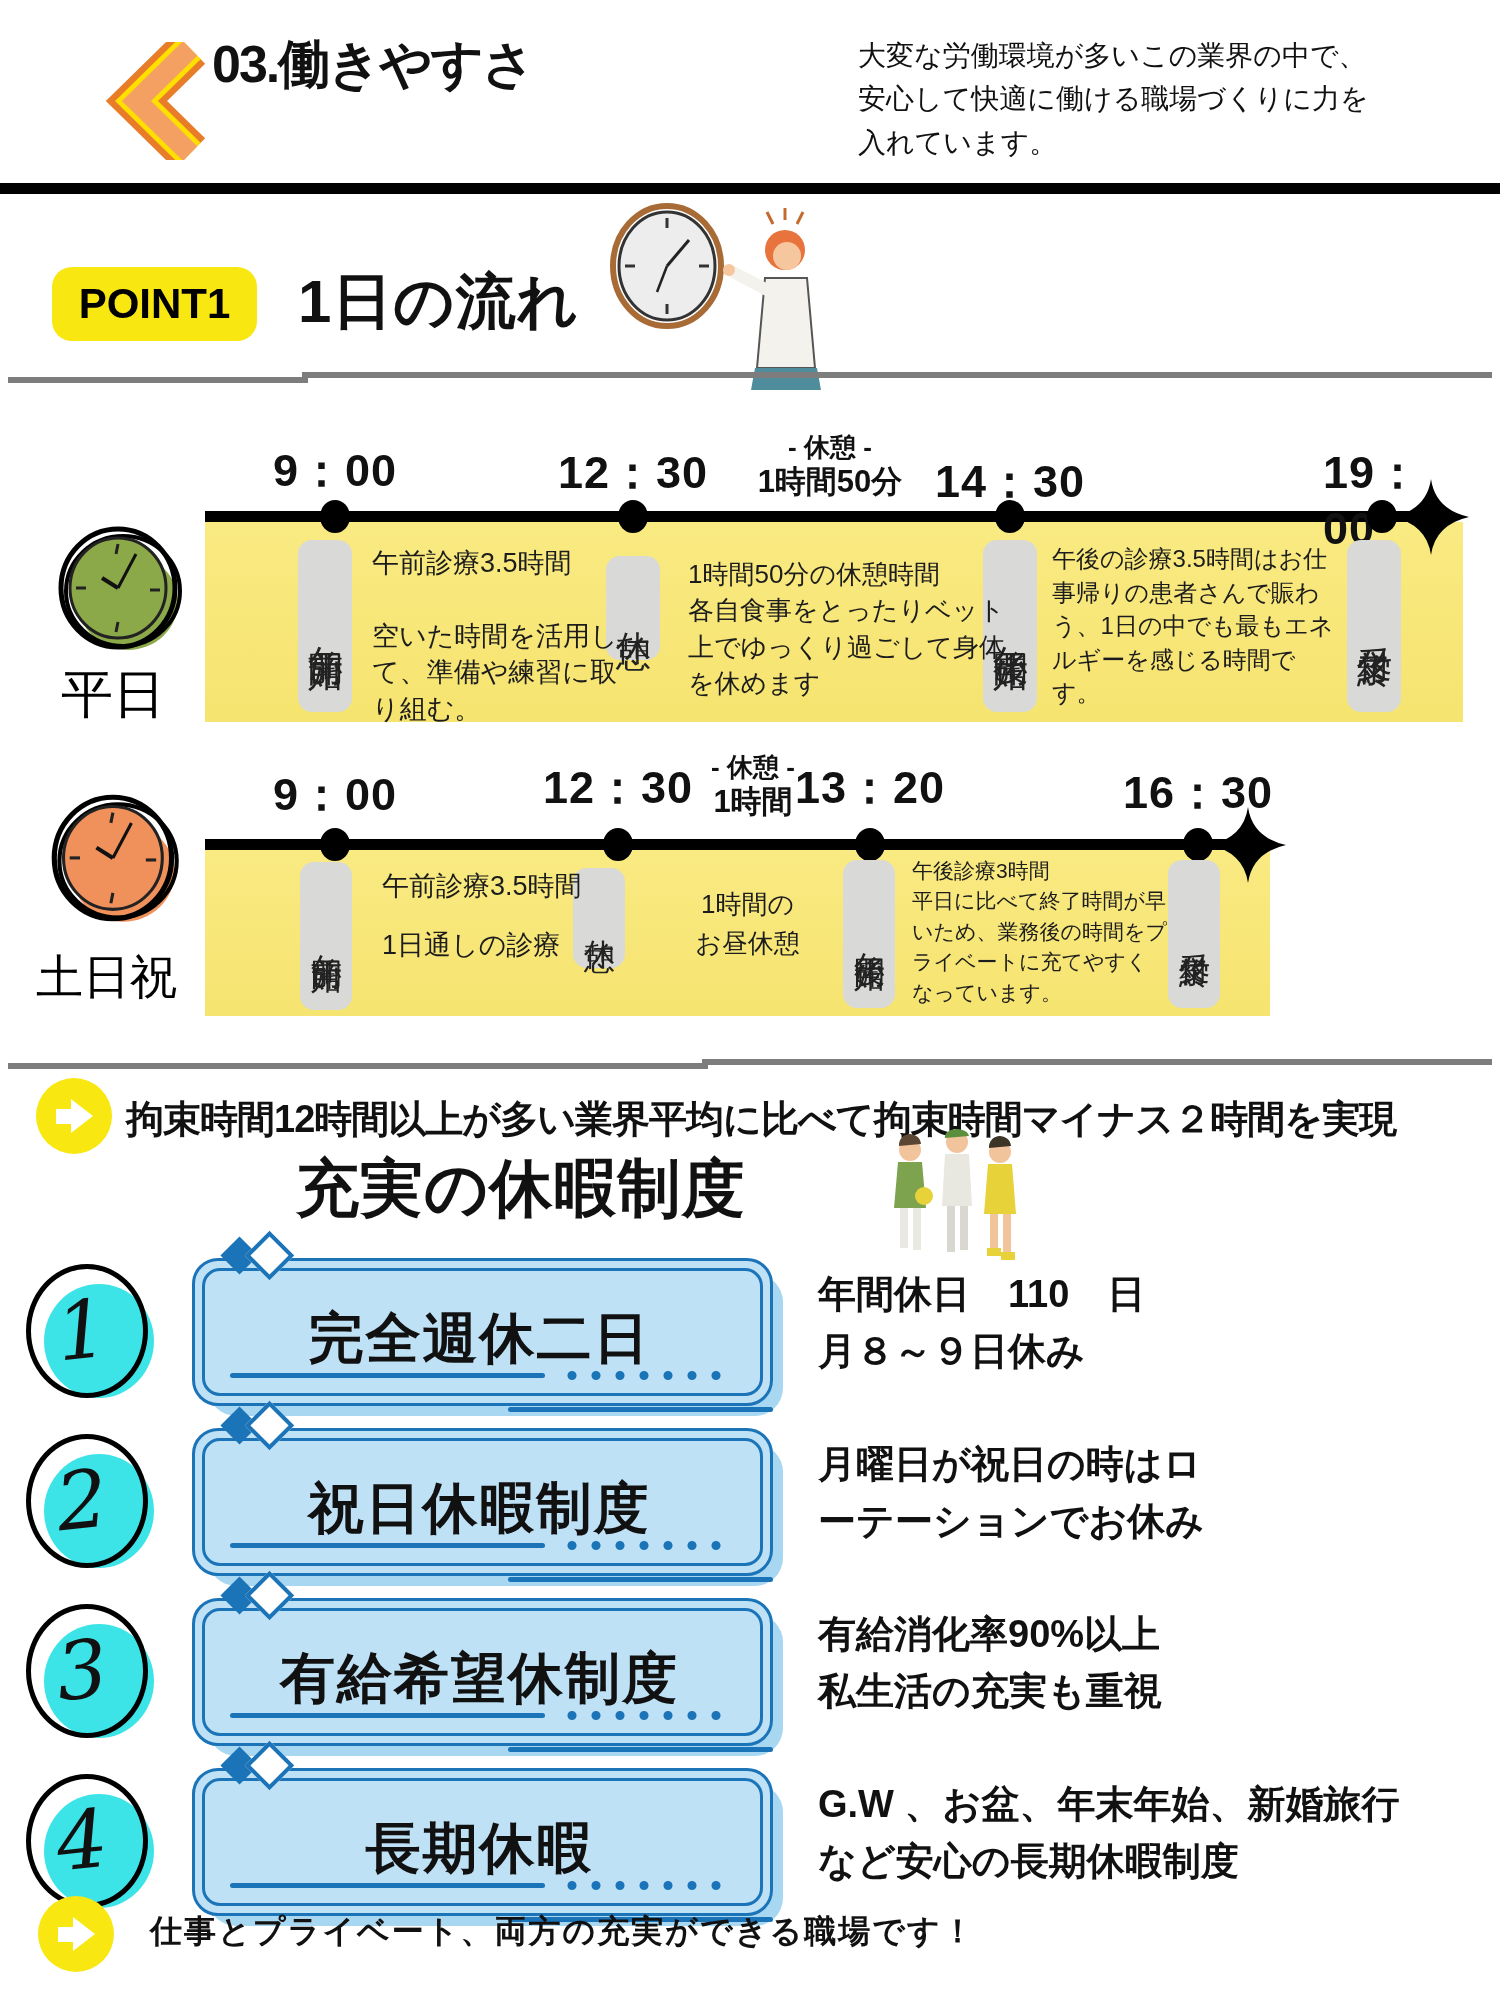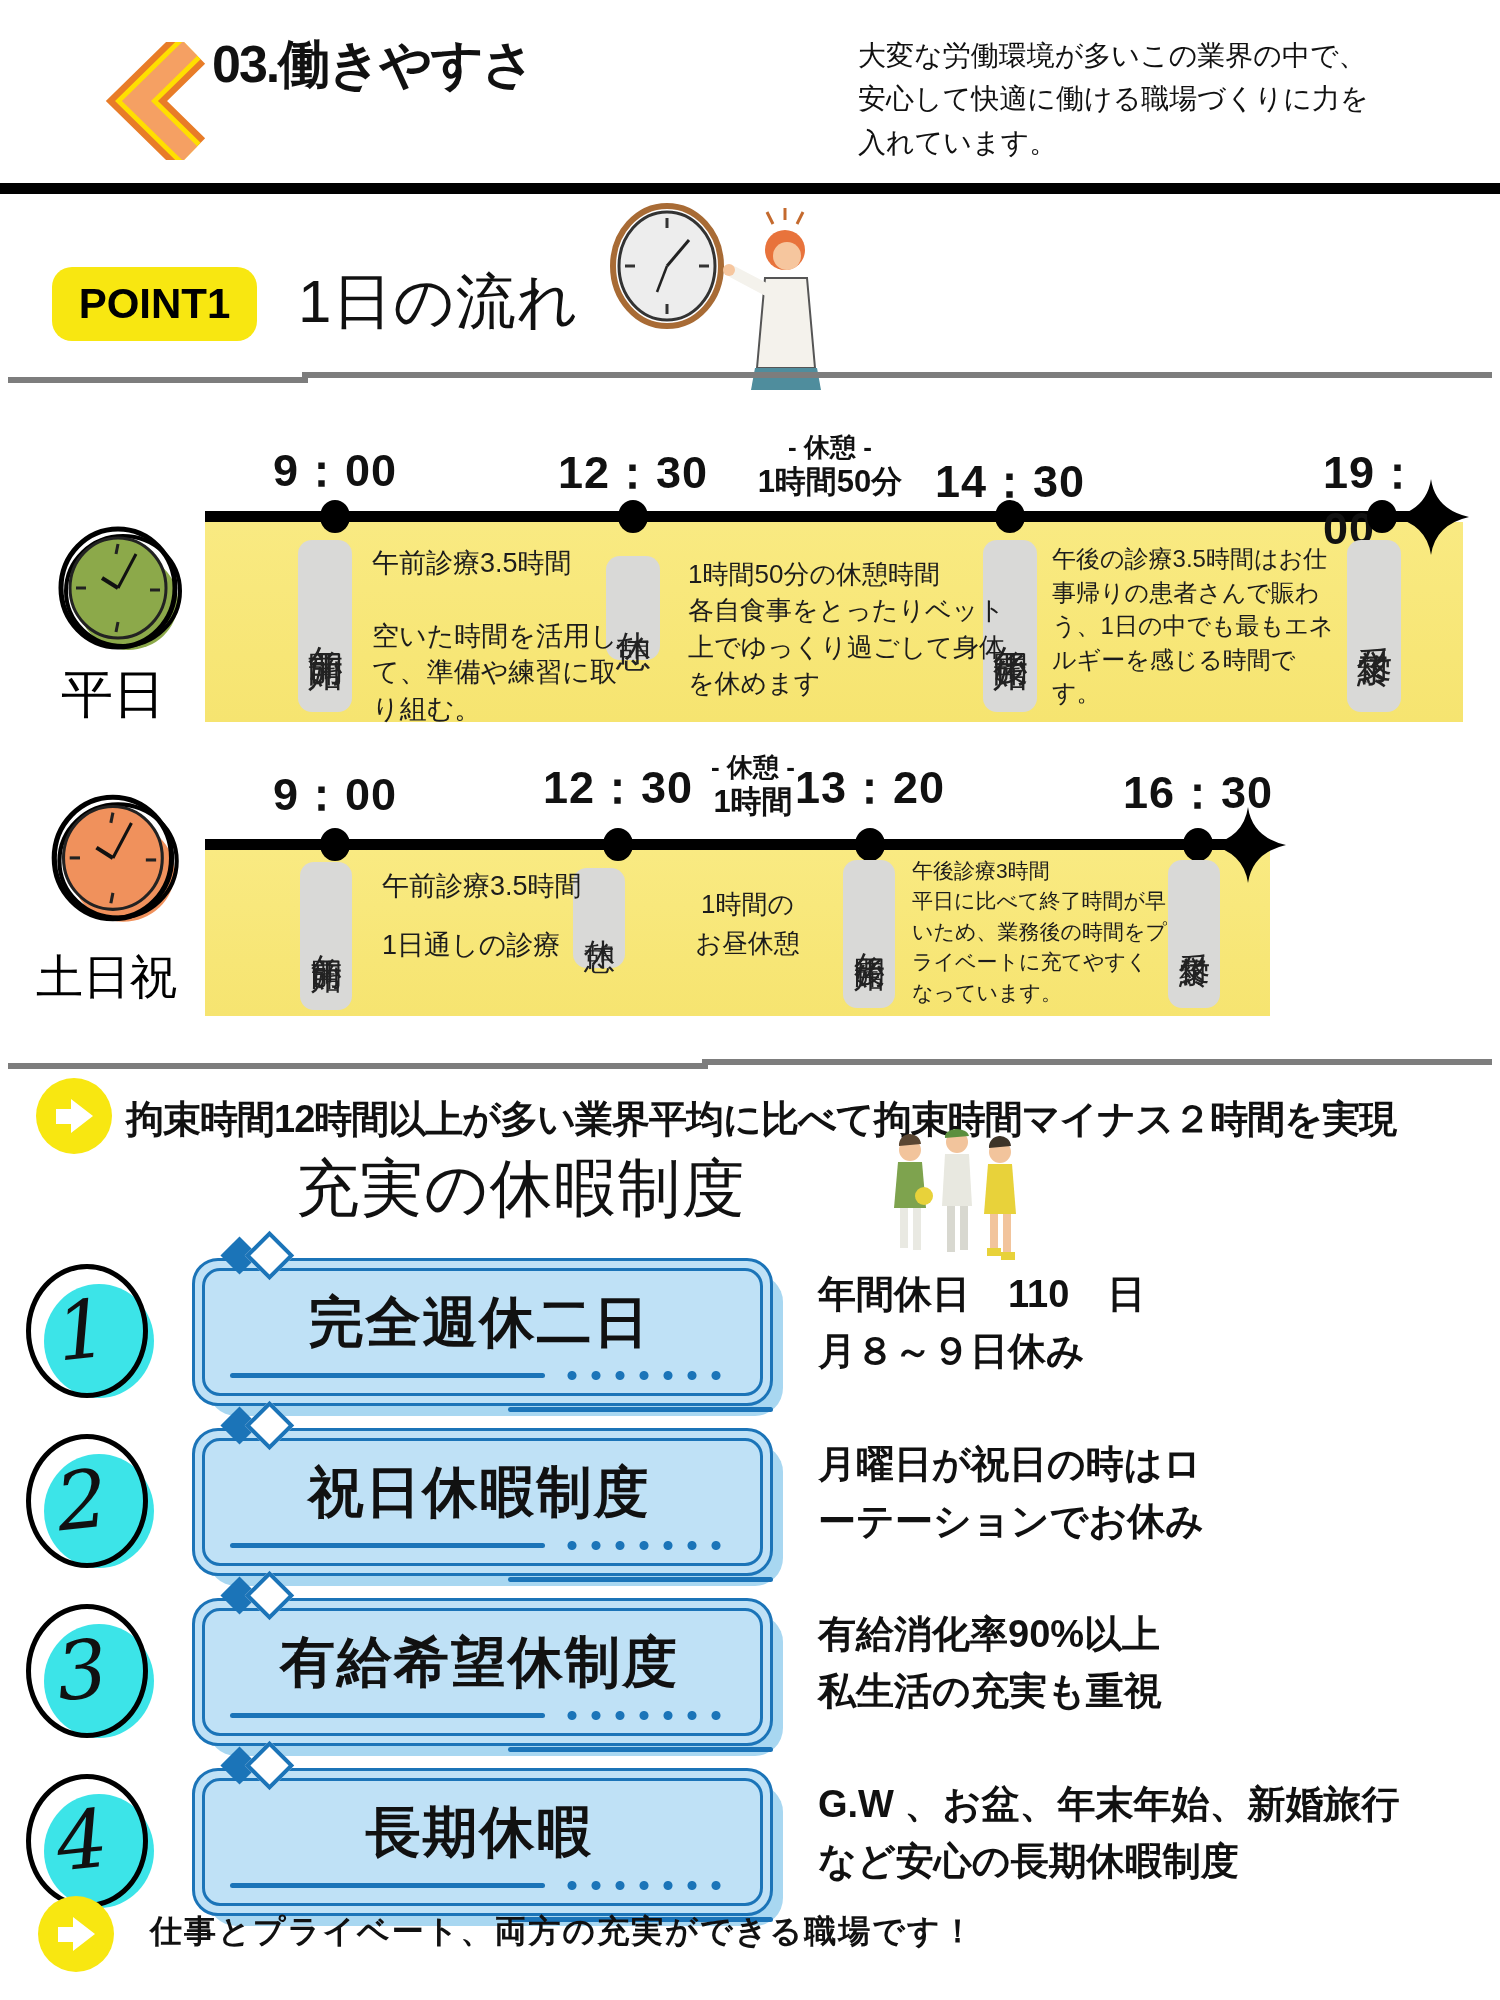--- a/index.html
+++ b/index.html
@@ -10,21 +10,21 @@
 
   
   .main-title{left:212px;top:30px;font-size:52px;font-weight:900;letter-spacing:-2px;}
   .header-desc{left:858px;top:34px;font-size:28px;line-height:1.55;font-weight:500;}
   .black-bar{left:0;top:183px;width:1500px;height:11px;background:#000;}
 
   
   .point-badge{width:205px;height:74px;background:#f8e711;border-radius:20px;
                display:flex;align-items:center;justify-content:center;
                font-size:42px;font-weight:900;color:#000;}
-  .section-title{font-size:60px;font-weight:400;letter-spacing:1px;}
+  .section-title{font-size:60px;font-weight:700;letter-spacing:1px;}
 
   .gray-line{background:#7d7d7d;height:6px;}
 
   
   .tl-band{background:linear-gradient(180deg,#f9ea82,#f6e470);}
   .tl-line{background:#000;height:11px;}
   .tl-dot{width:30px;height:33px;background:#000;border-radius:50%;}
   .tl-time{font-size:45px;font-weight:800;transform:translateX(-50%);letter-spacing:1px;}
   .break-title{font-size:26px;font-weight:800;transform:translateX(-50%);}
   .break-sub{font-size:31px;font-weight:800;transform:translateX(-50%);}
@@ -48,21 +48,21 @@
   .num-cyan{position:absolute;left:18px;top:20px;width:110px;height:114px;border-radius:50%;background:#3ce4e8;}
   .num-ring{position:absolute;left:0;top:0;width:112px;height:124px;border-radius:50%;border:5px solid #000;}
   .num-digit{position:absolute;left:0;top:4px;width:112px;height:124px;display:flex;align-items:center;justify-content:center;
              font-family:"DejaVu Serif",serif;font-style:italic;font-size:80px;font-weight:500;transform:rotate(-6deg);}
   .banner{width:575px;height:142px;}
   .banner .shadow{position:absolute;left:16px;top:16px;width:575px;height:142px;background:#a8d7f1;border-radius:28px;}
   .banner .body{position:absolute;left:0;top:0;width:575px;height:142px;background:#bfe1f6;
                 border:3px solid #1b74b8;border-radius:26px;}
   .banner .body::before{content:"";position:absolute;left:7px;top:7px;right:7px;bottom:7px;
                 border:3px solid #1b74b8;border-radius:18px;}
-  .banner .label{position:absolute;left:0;top:0;width:575px;height:130px;display:flex;align-items:center;justify-content:center;
+  .banner .label{position:absolute;left:0;top:16px;width:575px;height:130px;display:flex;align-items:center;justify-content:center;
                 font-size:55px;font-weight:900;letter-spacing:2px;z-index:2;}
   .deco-line{position:absolute;left:38px;bottom:22px;width:315px;height:5px;background:#1b74b8;border-radius:3px;z-index:2;}
   .deco-dots{position:absolute;left:368px;bottom:18px;width:165px;height:13px;z-index:2;
              background-image:radial-gradient(circle,#1b74b8 4px,transparent 5px);background-size:24px 13px;background-repeat:repeat-x;}
   .deco-line2{position:absolute;right:-6px;bottom:-12px;width:265px;height:5px;background:#1b74b8;border-radius:3px;}
   .diamond{position:absolute;width:27px;height:27px;transform:rotate(45deg);z-index:3;}
   .diamond.solid{background:#1b74b8;left:34px;top:-16px;}
   .diamond.open{background:#fff;border:4px solid #1b74b8;left:60px;top:-20px;}
   .benefit-desc{font-size:38px;font-weight:800;line-height:1.5;letter-spacing:0px;}
 

